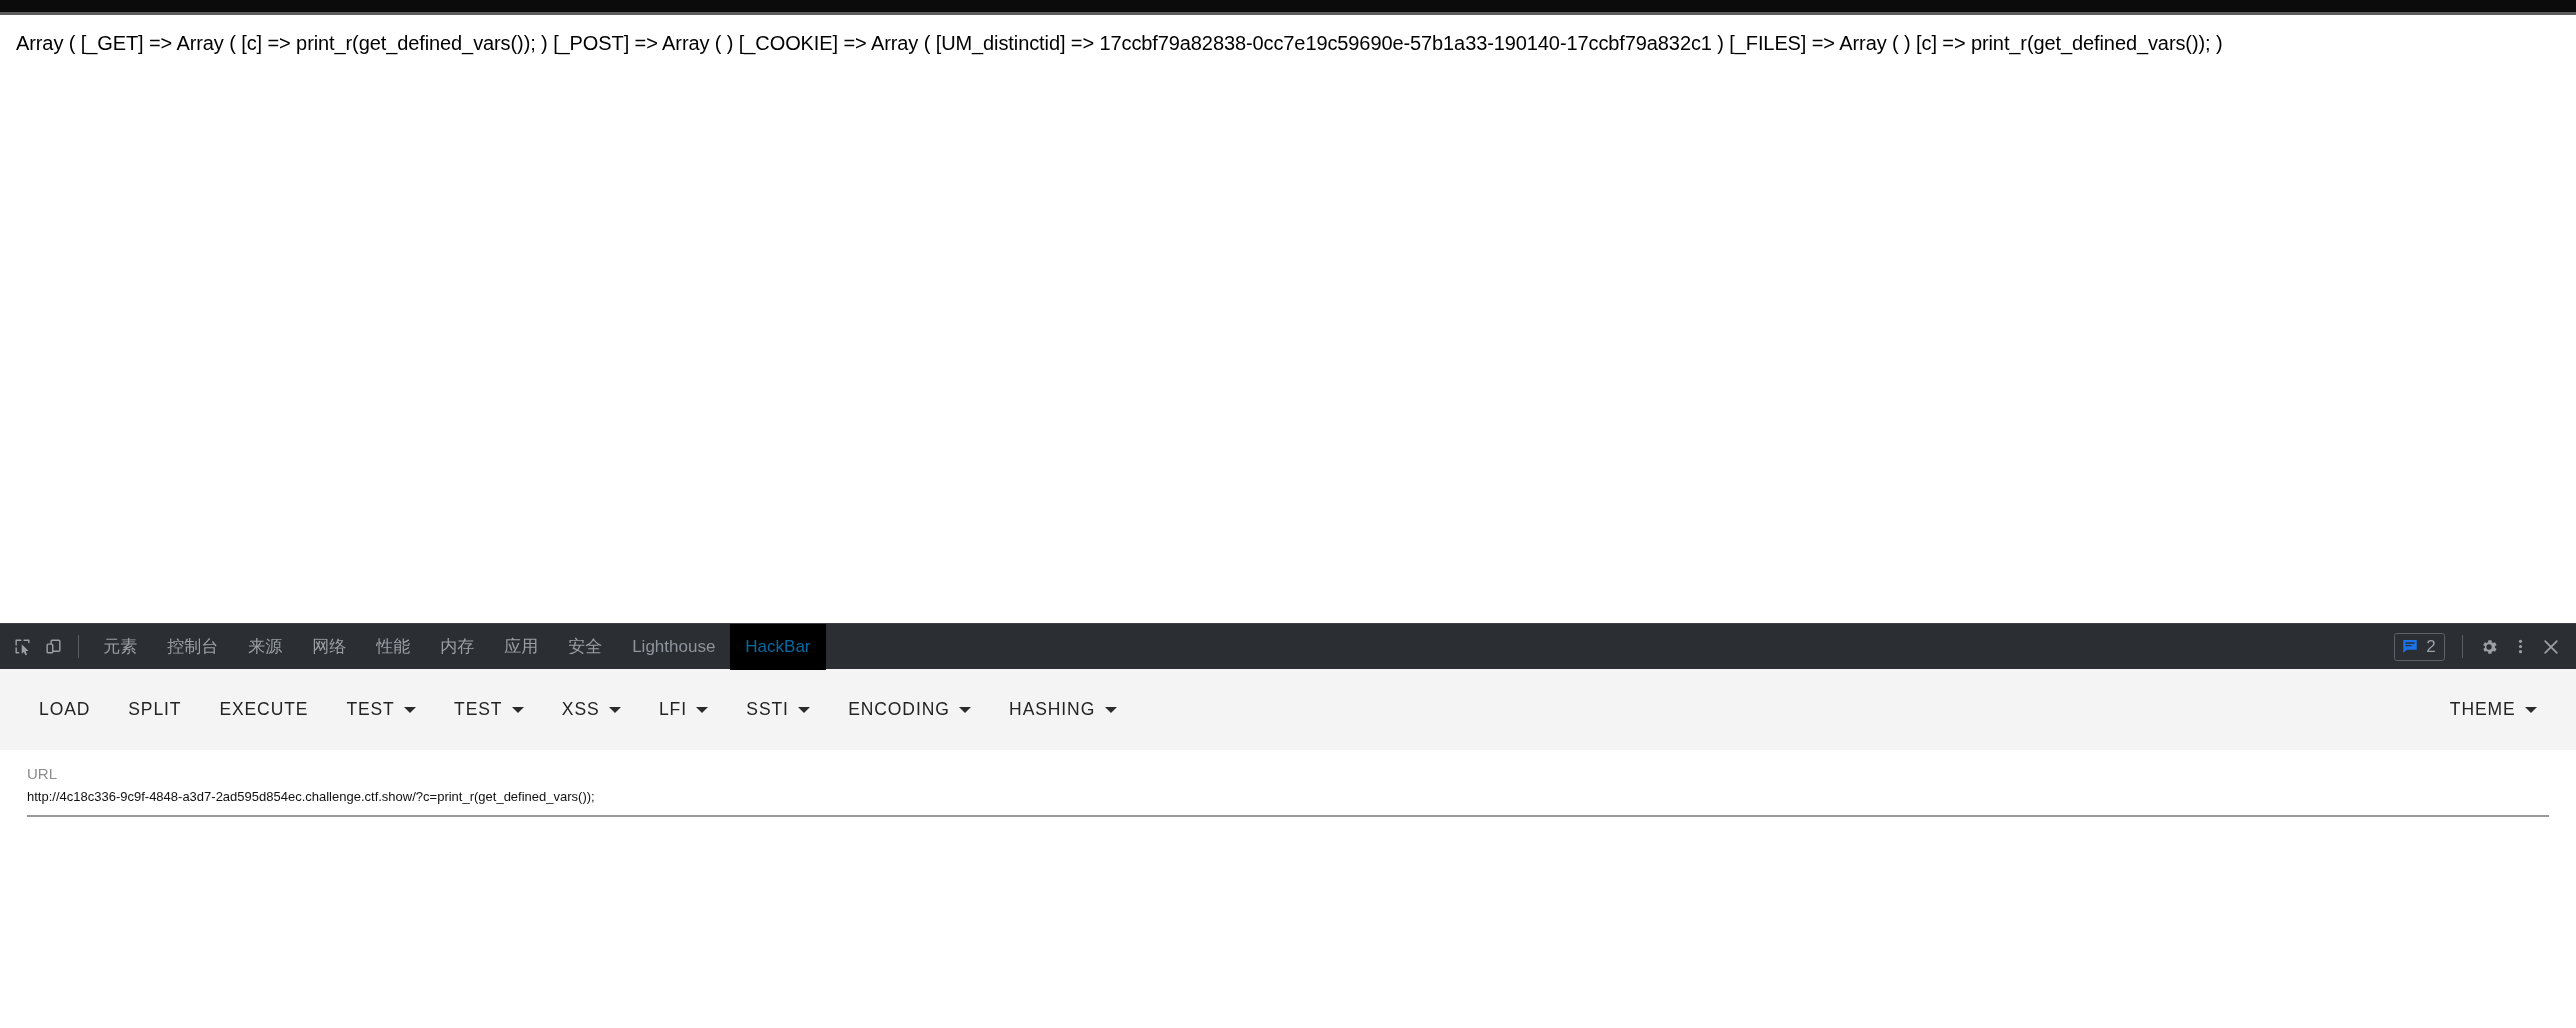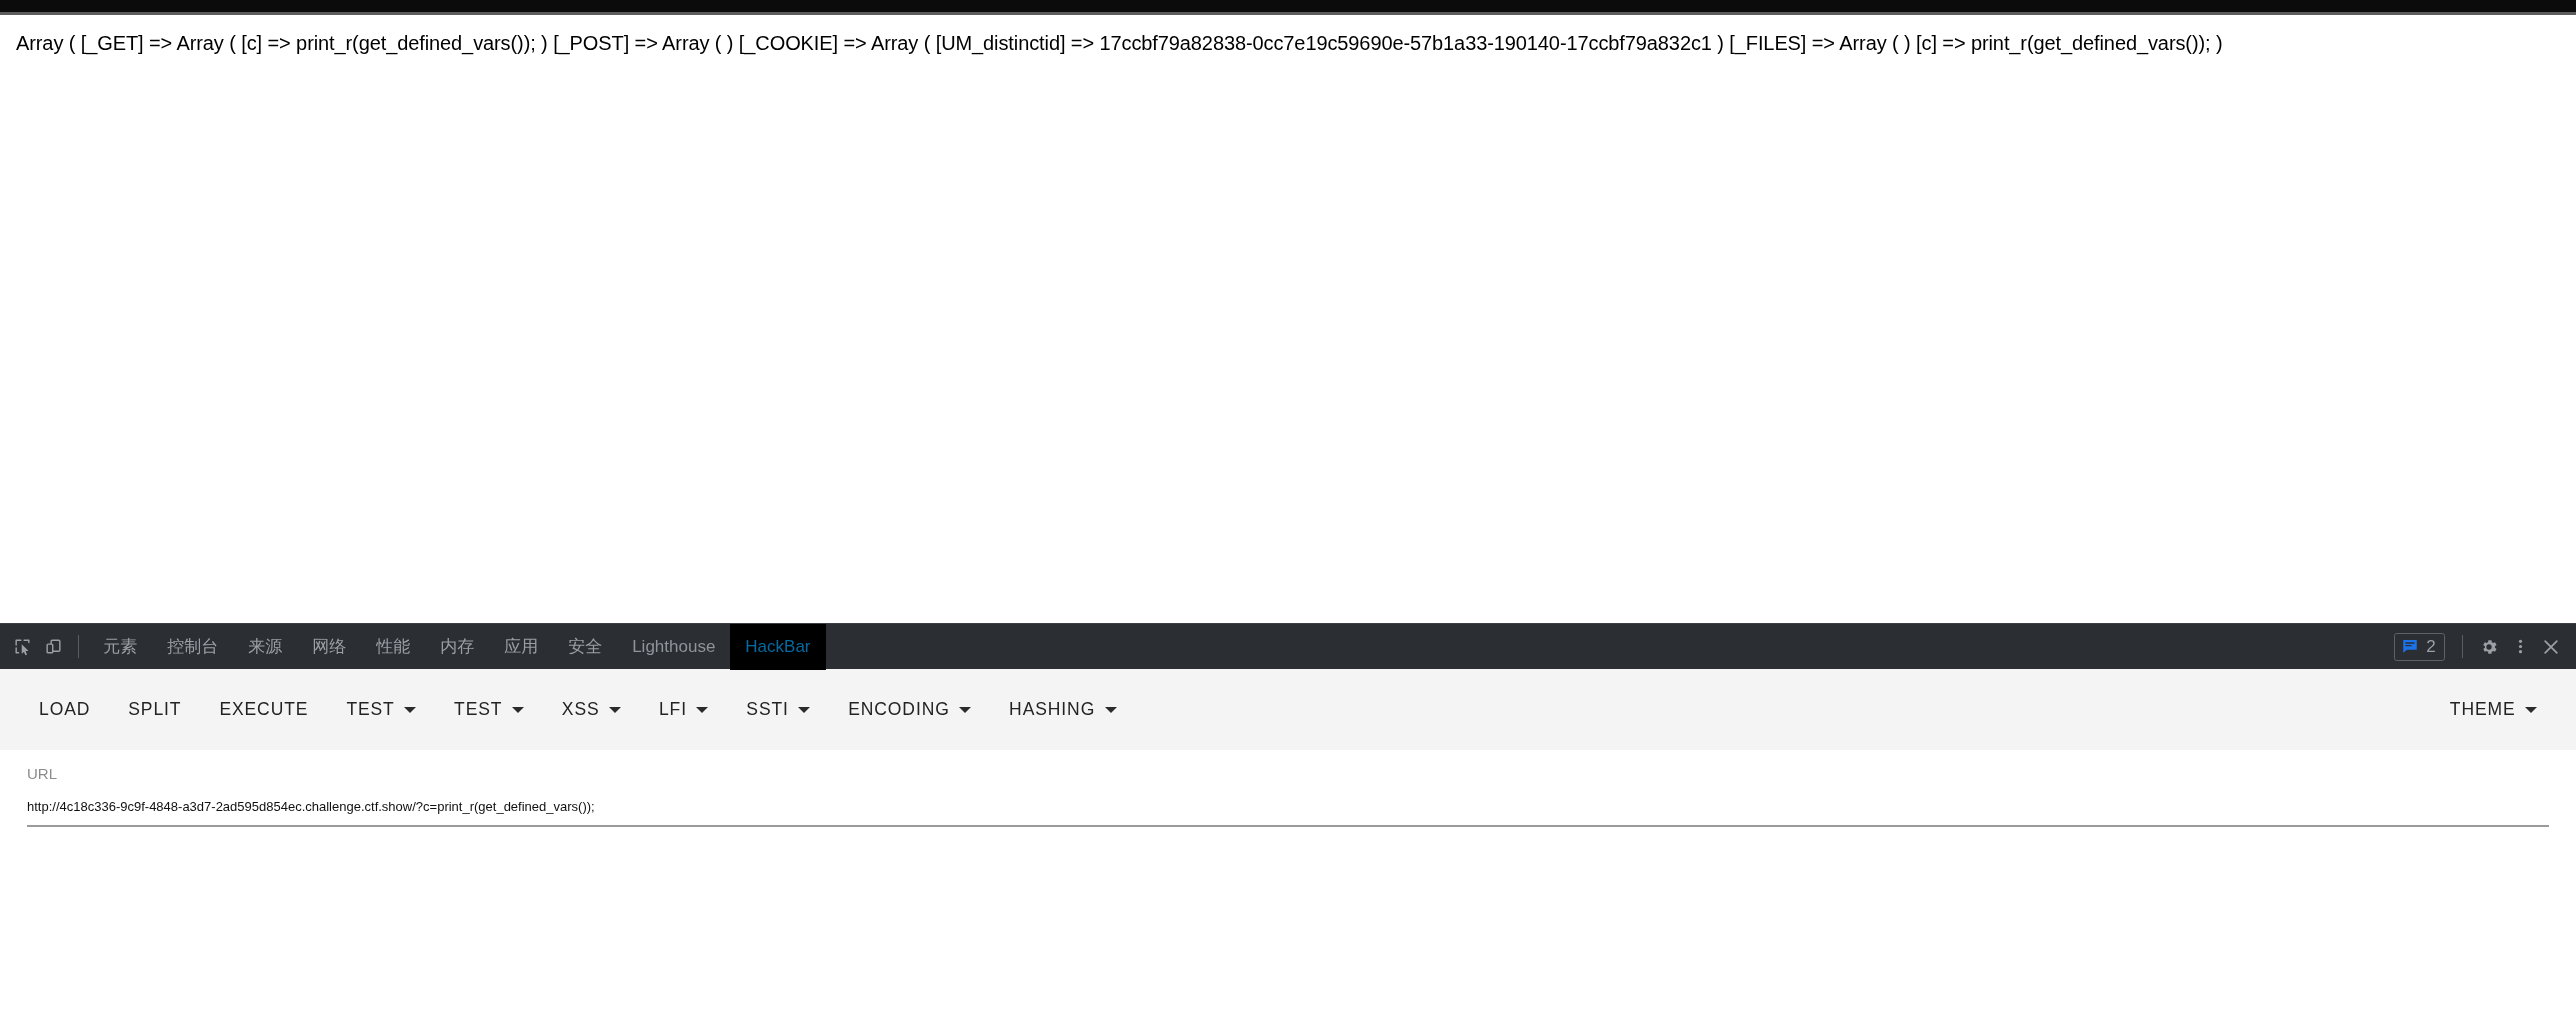--- a/index.html
+++ b/index.html
@@ -108,21 +108,21 @@
     display:inline-block;
   }
   #hb-theme-wrap { margin-left:auto; }
 
   
   #hackbar-body { background:#ffffff; padding:15px 27px 0 27px; }
   #url-label {
     font-size:15px;
     color:#8c8c8c;
     line-height:1.2;
-    margin-bottom:15px;
+    margin-bottom:5px;
   }
   #url-value {
     font-size:13px;
     color:#111111;
     line-height:1.35;
     white-space:nowrap;
     overflow:hidden;
     text-overflow:clip;
   }
   #url-underline {

